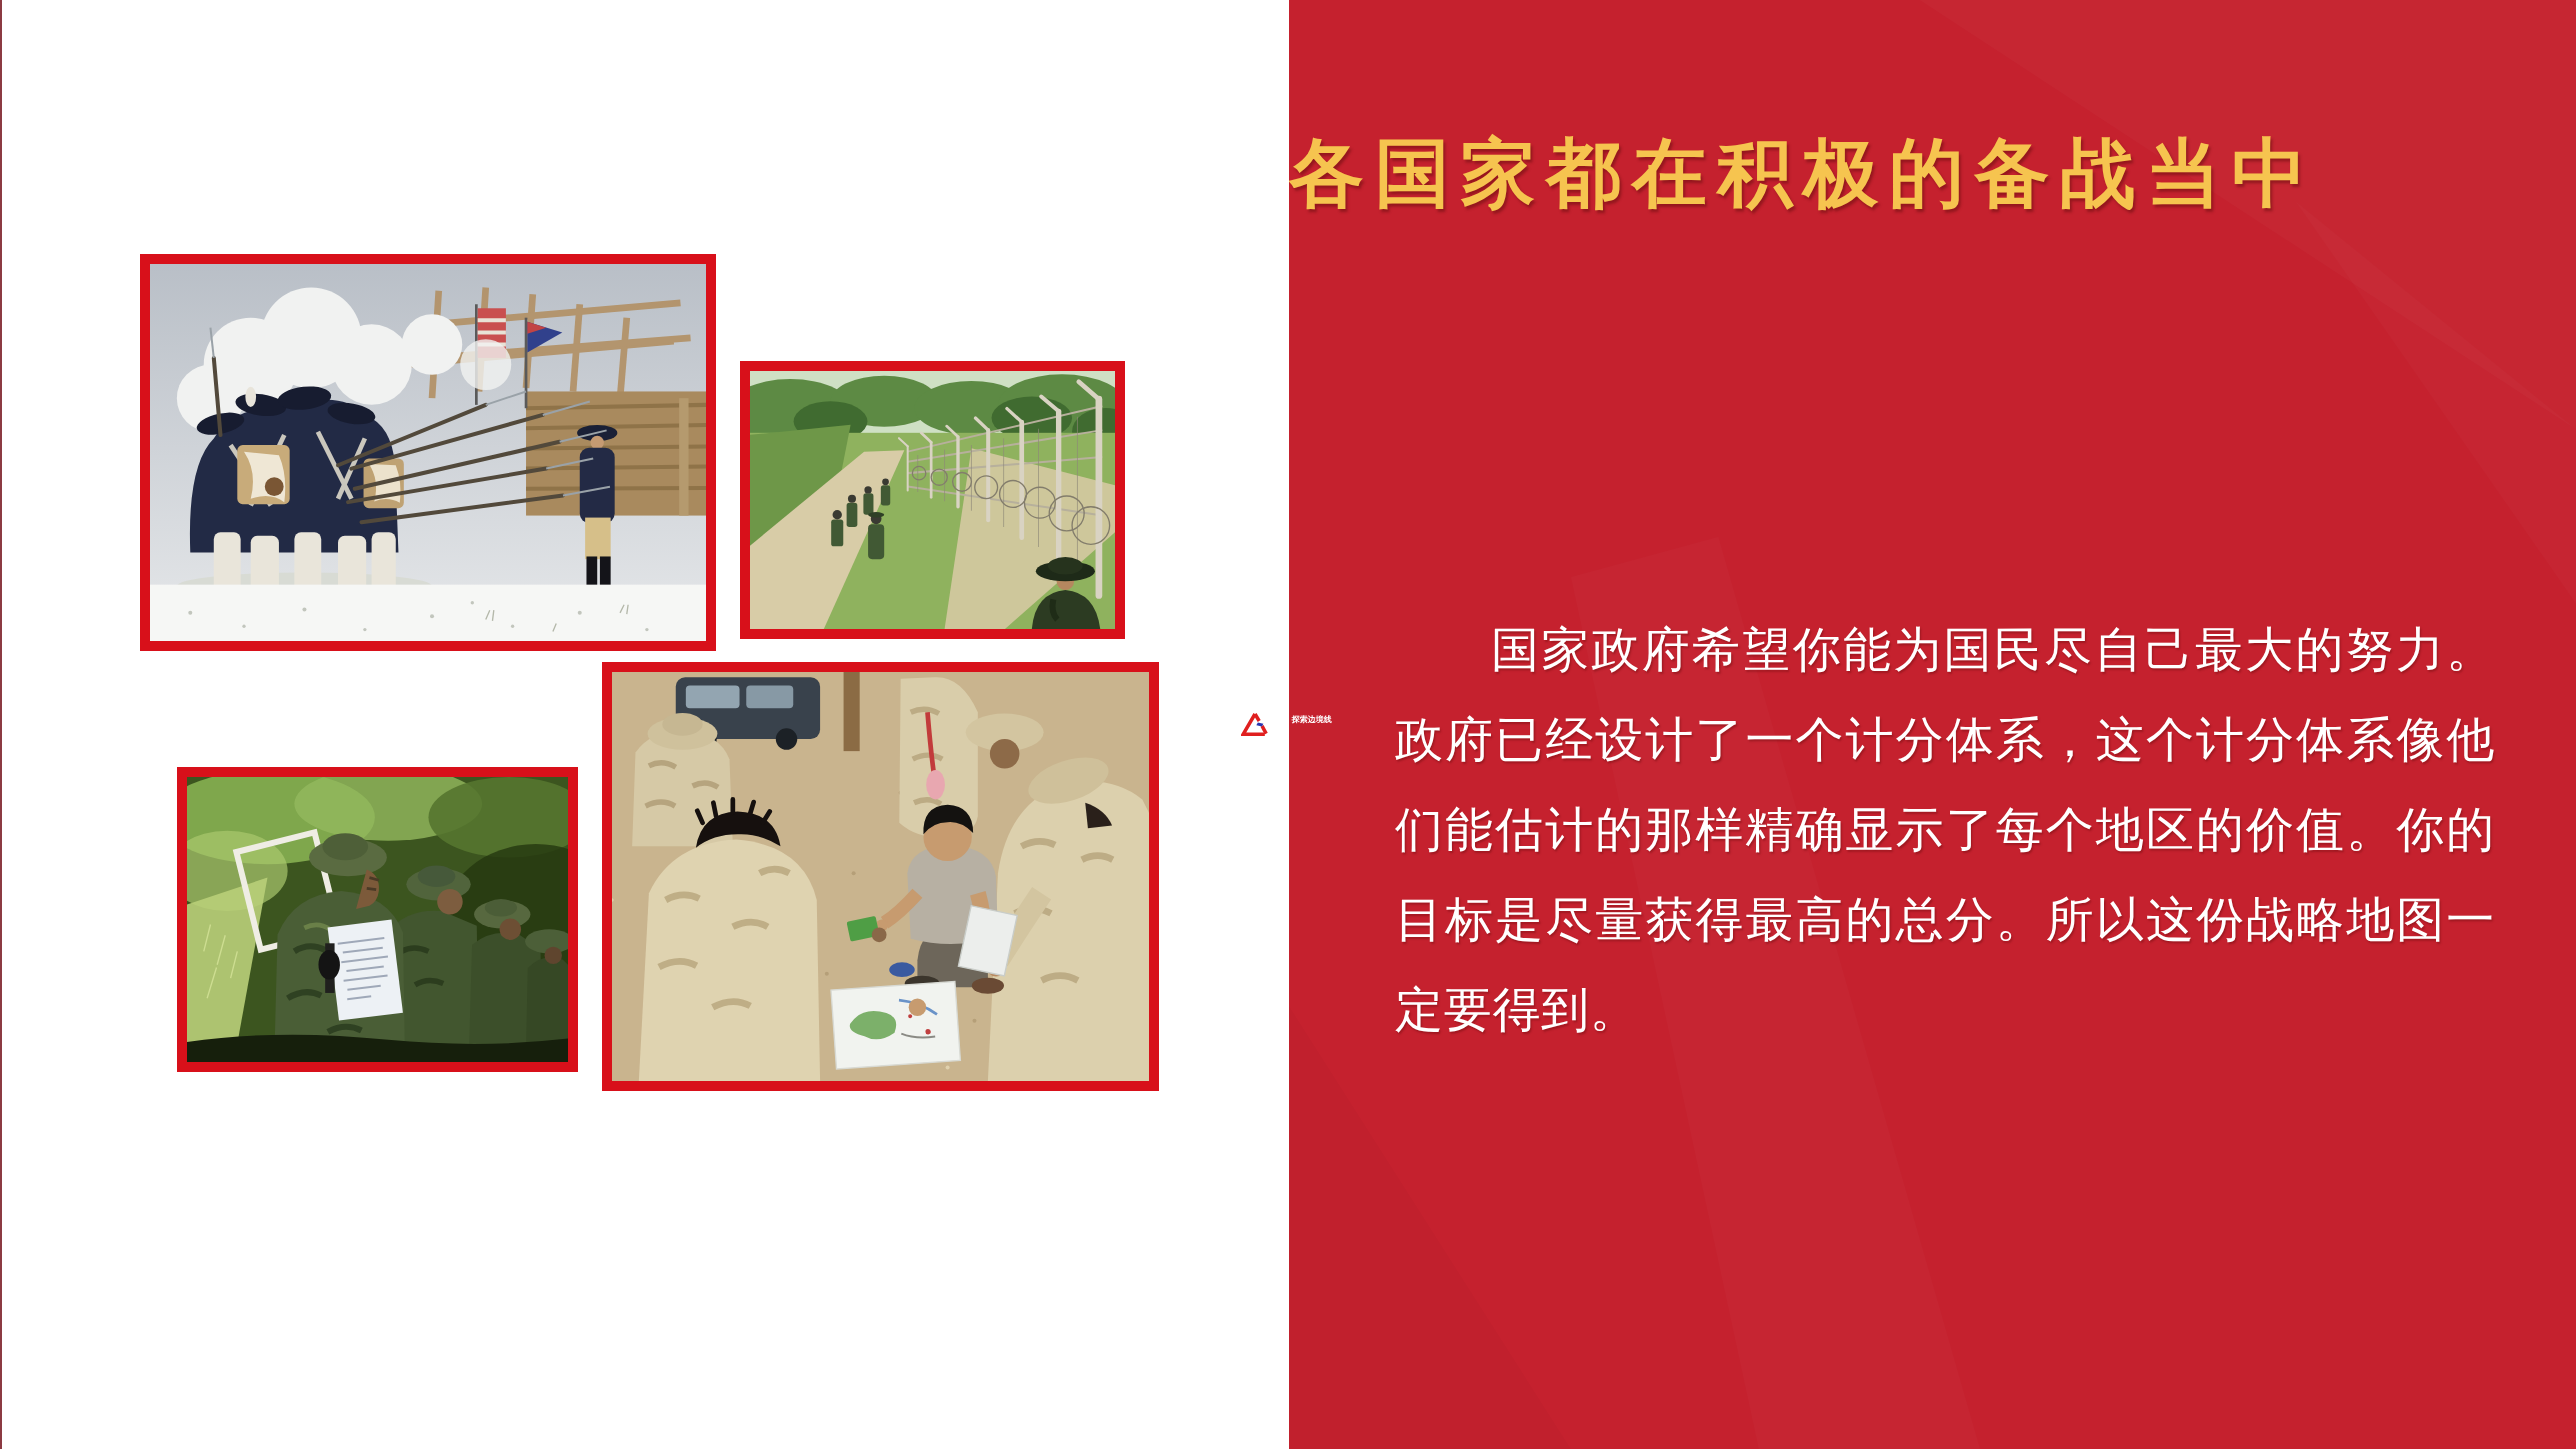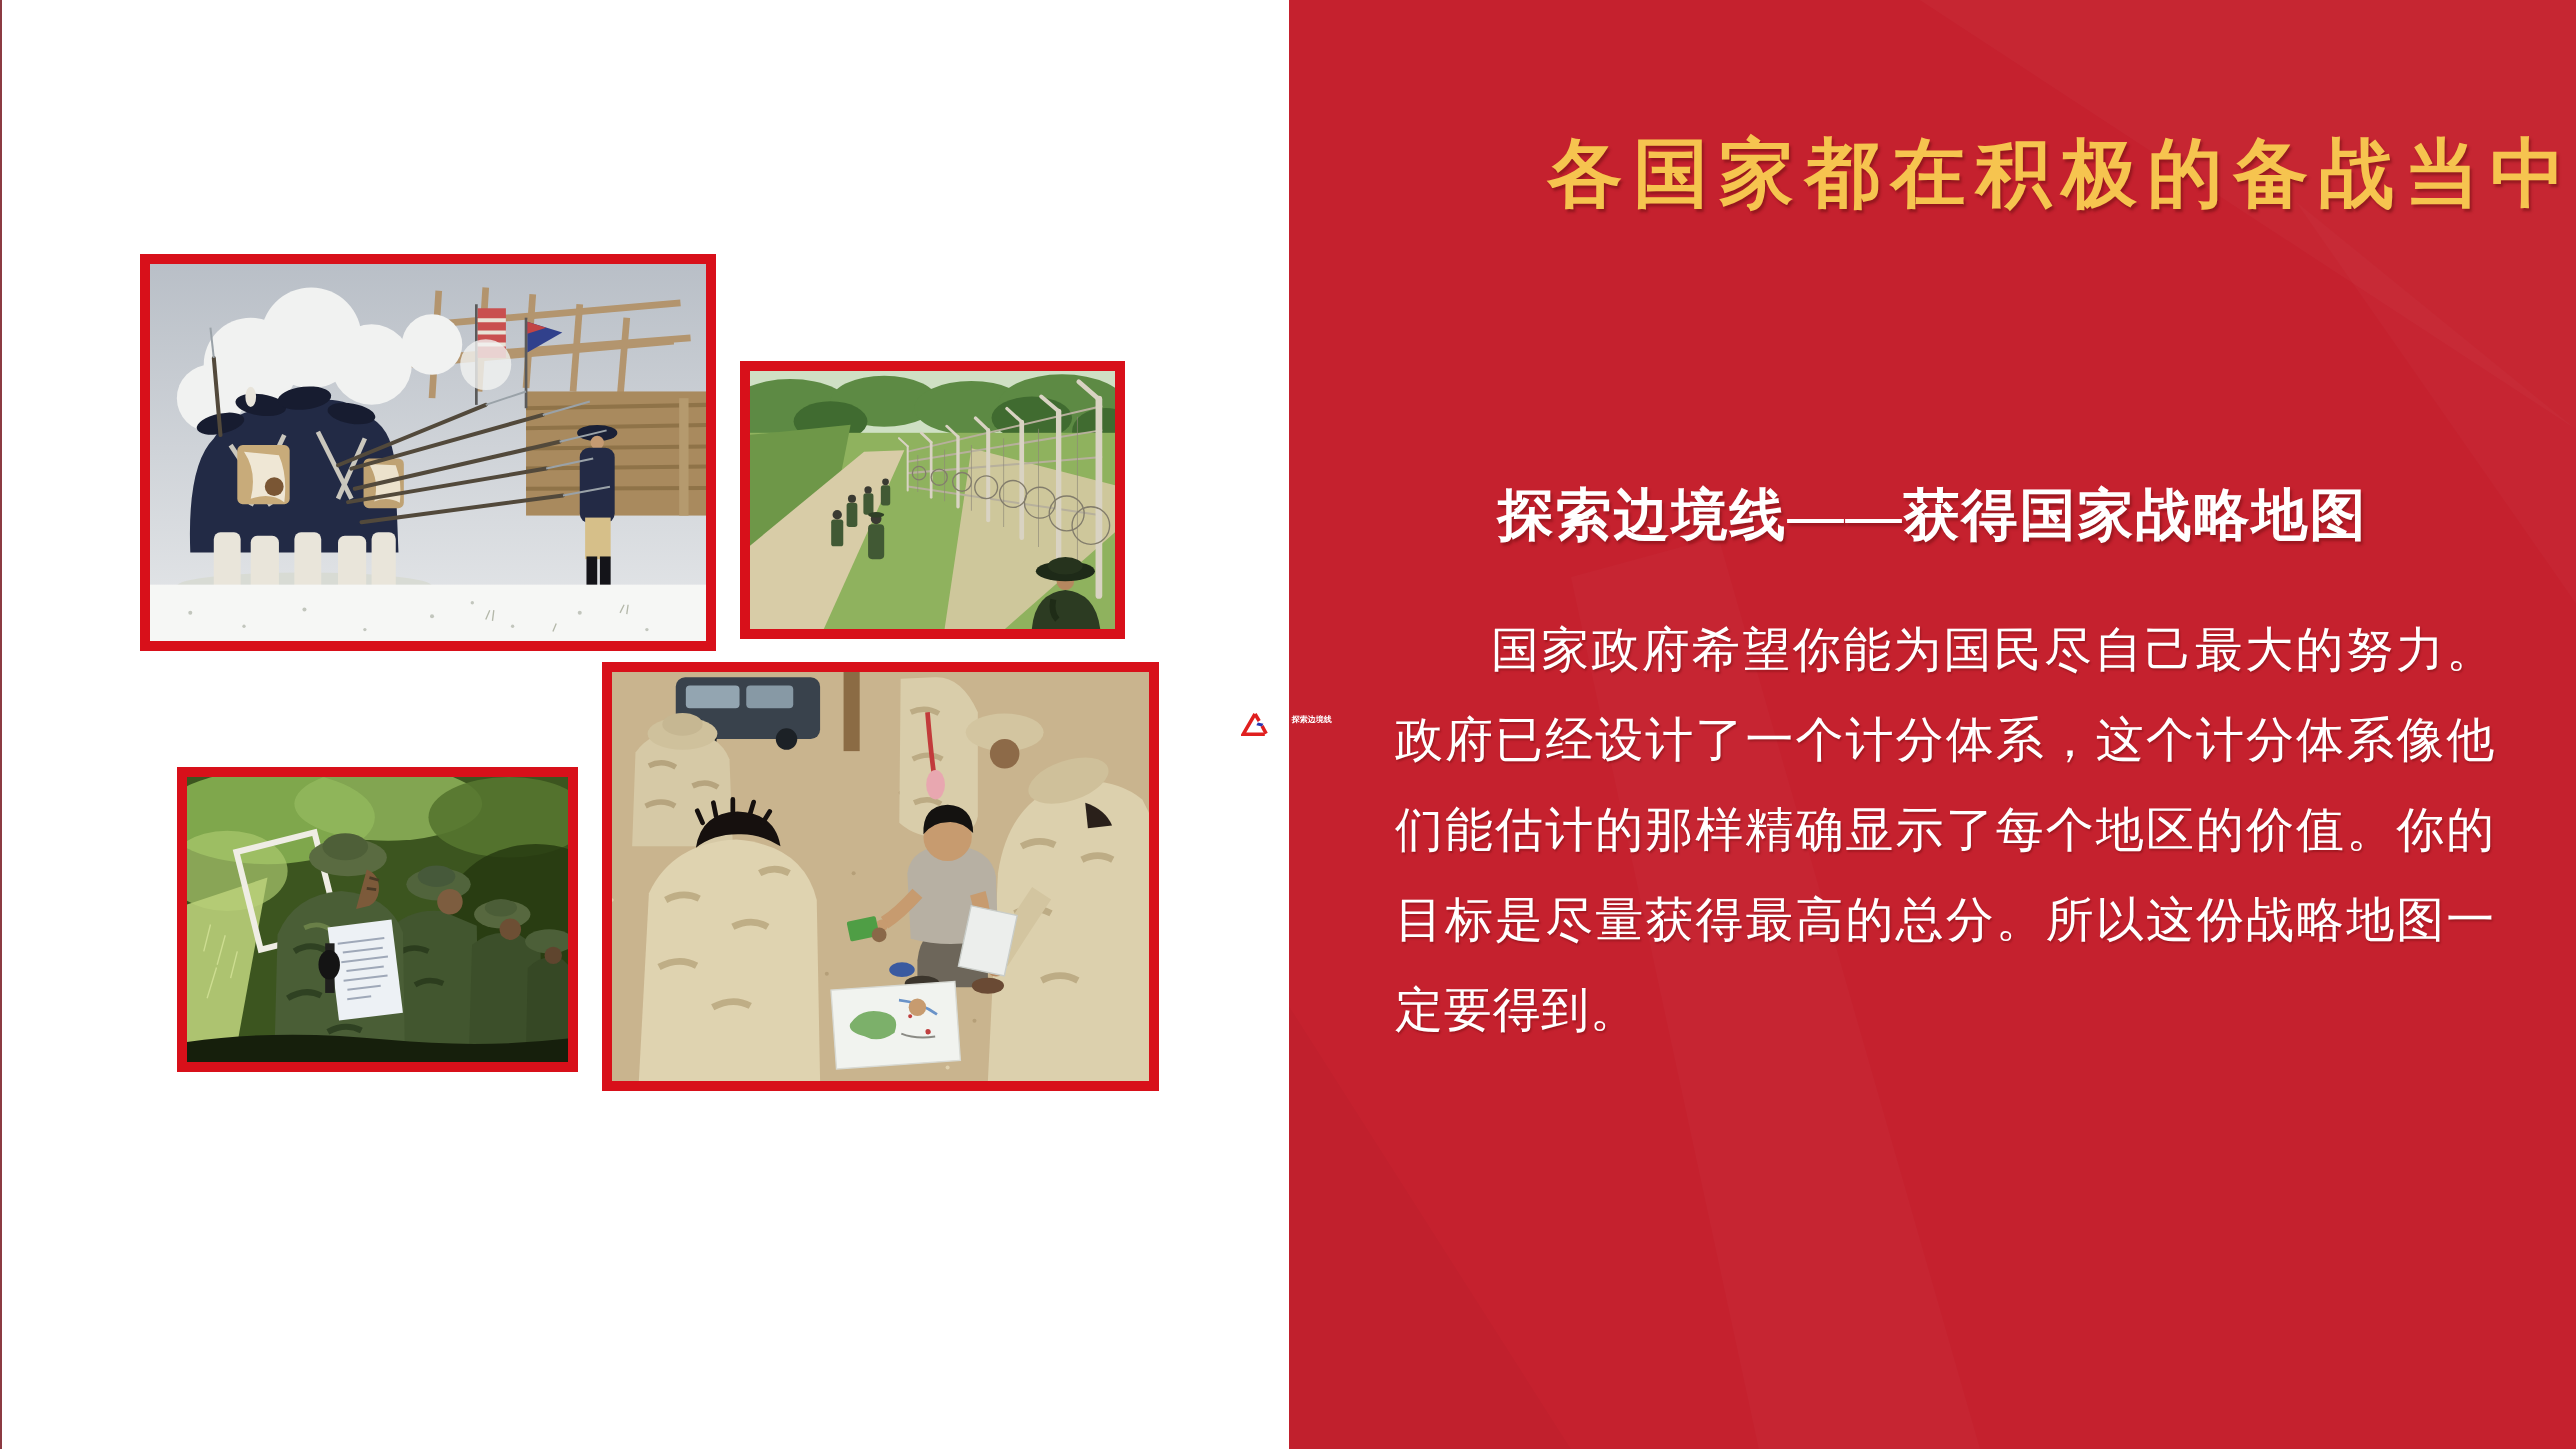--- a/index.html
+++ b/index.html
@@ -13,21 +13,21 @@
     background:var(--edge-color,#8c3a42);
   }
   
   .panel{
     position:absolute;left:1289px;top:0;width:1287px;height:1449px;
     background:var(--panel-bg,#c5212e);overflow:hidden;
   }
   .facets{position:absolute;left:0;top:0;width:100%;height:100%;}
   .title{
     position:absolute;left:0;top:124px;width:100%;margin:0;
-    text-align:right;font-size:75px;font-weight:bold;
+    text-align:left;font-size:75px;font-weight:bold;
     letter-spacing:10.7px;color:var(--title-color,#f6c44f);
     text-shadow:2px 2.7px 2.7px rgba(90,10,10,.45);
     white-space:nowrap;
   }
   .subtitle{
     position:absolute;left:0;top:478px;width:100%;margin:0;
     text-align:center;font-size:56px;font-weight:bold;
     letter-spacing:2px;color:var(--subtitle-color,#ffffff);
     text-shadow:2px 2.7px 2.7px rgba(90,10,10,.4);
     white-space:nowrap;
@@ -428,19 +428,18 @@
   </div>
 
   <section class="panel">
     <svg class="facets" viewBox="0 0 1918 2160" preserveAspectRatio="none">
       <polygon points="940,0 1918,0 1918,640" fill="#ffffff" opacity="0.025"></polygon>
       <polygon points="420,860 700,2160 1030,2160 640,800" fill="#ffffff" opacity="0.02"></polygon>
       <polygon points="0,1500 420,2160 0,2160" fill="#000000" opacity="0.018"></polygon>
       <polygon points="1500,300 1918,900 1918,640" fill="#ffffff" opacity="0.018"></polygon>
     </svg>
     <h1 class="title">各国家都在积极的备战当中</h1>
-    <h2 class="subtitle">探索边境线——获得国家战略地图</h2>
     <p class="body-text">国家政府希望你能为国民尽自己最大的努力。政府已经设计了一个计分体系，这个计分体系像他们能估计的那样精确显示了每个地区的价值。你的目标是尽量获得最高的总分。所以这份战略地图一定要得到。</p>
     <span class="brand-label">探索边境线</span>
   </section>
 
 </div>
 
 
 </body></html>

